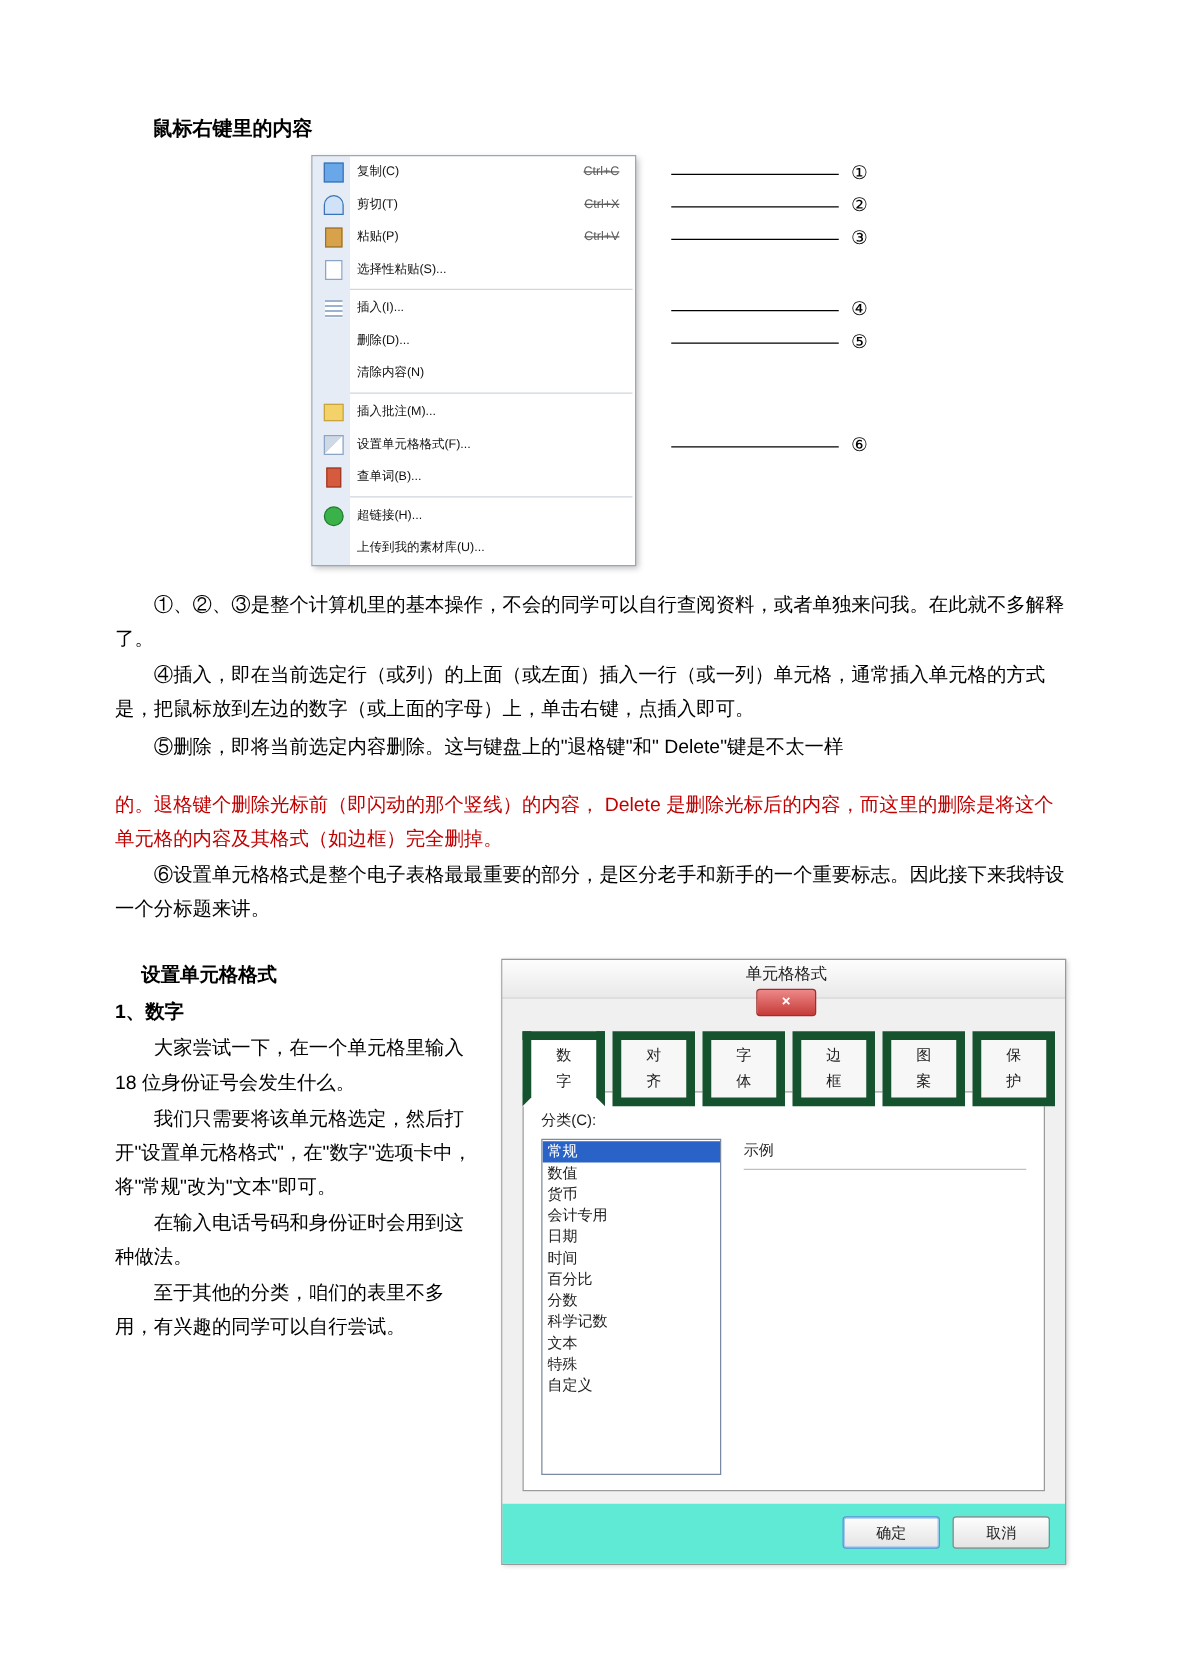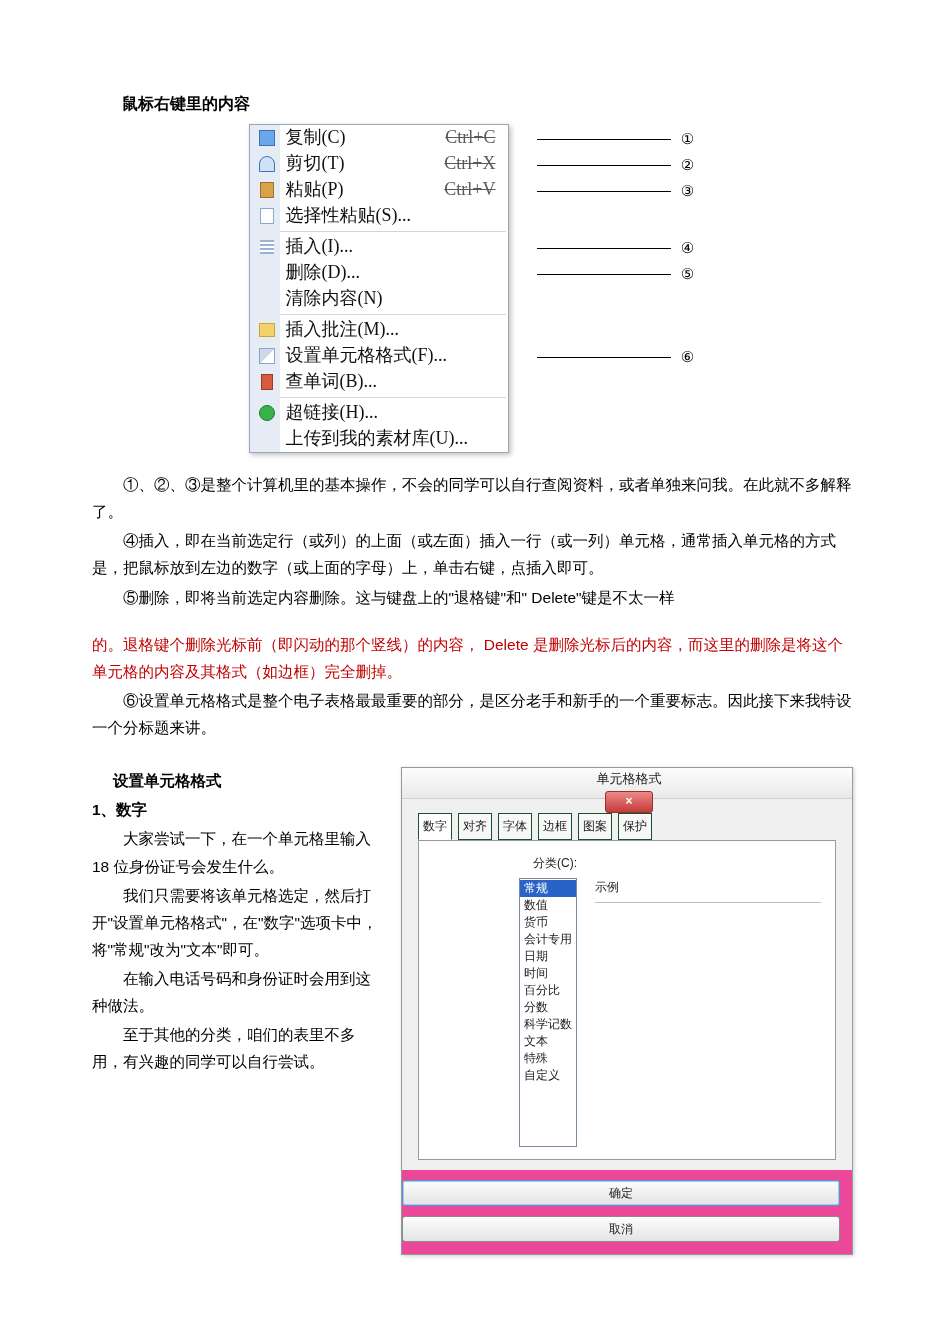--- a/index.html
+++ b/index.html
@@ -27,22 +27,22 @@
     display: flex;
     justify-content: center;
     gap: 28px;
     margin-bottom: 18px;
   }
   .context-menu {
     width: 258px;
     border: 1px solid #9aa7b7;
     background: linear-gradient(to right, #e6ecf5 0, #e6ecf5 30px, #fff 30px, #fff 100%);
     box-shadow: 2px 2px 5px rgba(0,0,0,.25);
-    font-family: Liberation Serif, serif;
-    font-size: 18px;
+    font-family: Liberation Sans, sans-serif;
+    font-size: 10px;
     color:#111;
   }
   .mi {
     display: flex;
     align-items: center;
     height: 26px;
     padding: 0 10px 0 4px;
     position: relative;
   }
   .mi .ico {
@@ -144,61 +144,60 @@
   }
   .dbody {
     padding: 14px 16px 10px 16px;
     background:#f0f0f0;
   }
   .tabs {
     display:flex;
     gap:6px;
   }
   .tab {
-    padding: 2px 4px;
-    border:1px solid #14532d;
+    padding: 2px 20px;
+    border:7px solid #14532d;
     background:#f7f7f7;
     position:relative;
-    top:0;
+    top:12px;
   }
   .tab.active {
     background:#fff;
     border-bottom-color:#fff;
     font-weight:normal;
   }
   .tabpanel {
     border:1px solid #9a9a9a;
     background:#fff;
     height: 320px;
     padding: 12px 14px;
     box-sizing:border-box;
   }
   .panel-row { display:flex; gap:18px; height:100%; }
-  .col-left { width: 144px; display:flex; flex-direction:column;align-items:flex-end; }
+  .col-left { width: 144px; display:flex; flex-direction:column; }
   .col-right { flex:1; display:flex; flex-direction:column; }
   .grp-label { margin-bottom:4px; }
   .listbox {
     flex:1;
     border:1px solid #7a8aa0;
     background:#fff;
     overflow:hidden;
     font-size:12px;
     line-height:17px;
     padding:1px 0;
   }
   .listbox .opt { padding:0 4px; white-space:nowrap; }
   .listbox .opt.sel { background:#2a63c8; color:#fff; }
   .hint { margin-top: 4px; }
   .btnrow {
     display:flex;
     justify-content:flex-end;
     gap:10px;
     padding: 10px 12px 12px 0;
-    background:#ec4899;
-    flex-direction:column;
+    background:#5eead4;
   }
   .winbtn {
     min-width: 76px;
     height: 24px;
     border:1px solid #8a8a8a;
     border-radius:3px;
     background:linear-gradient(#fdfdfd,#e4e4e4);
     display:flex; align-items:center; justify-content:center;
     font-size:12px;
   }

